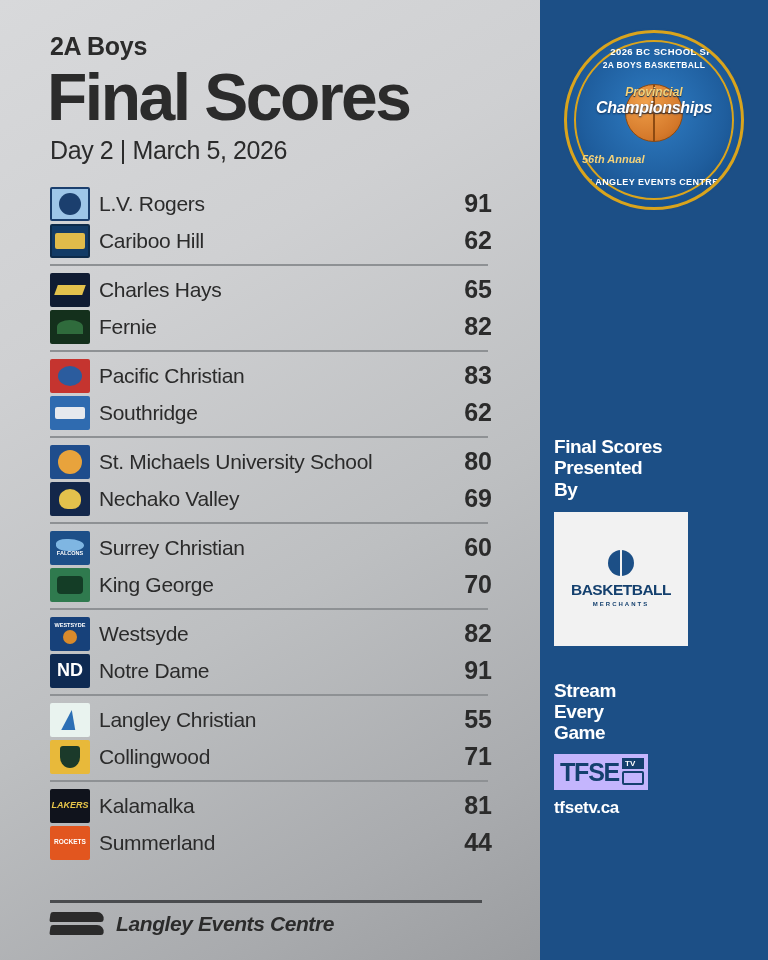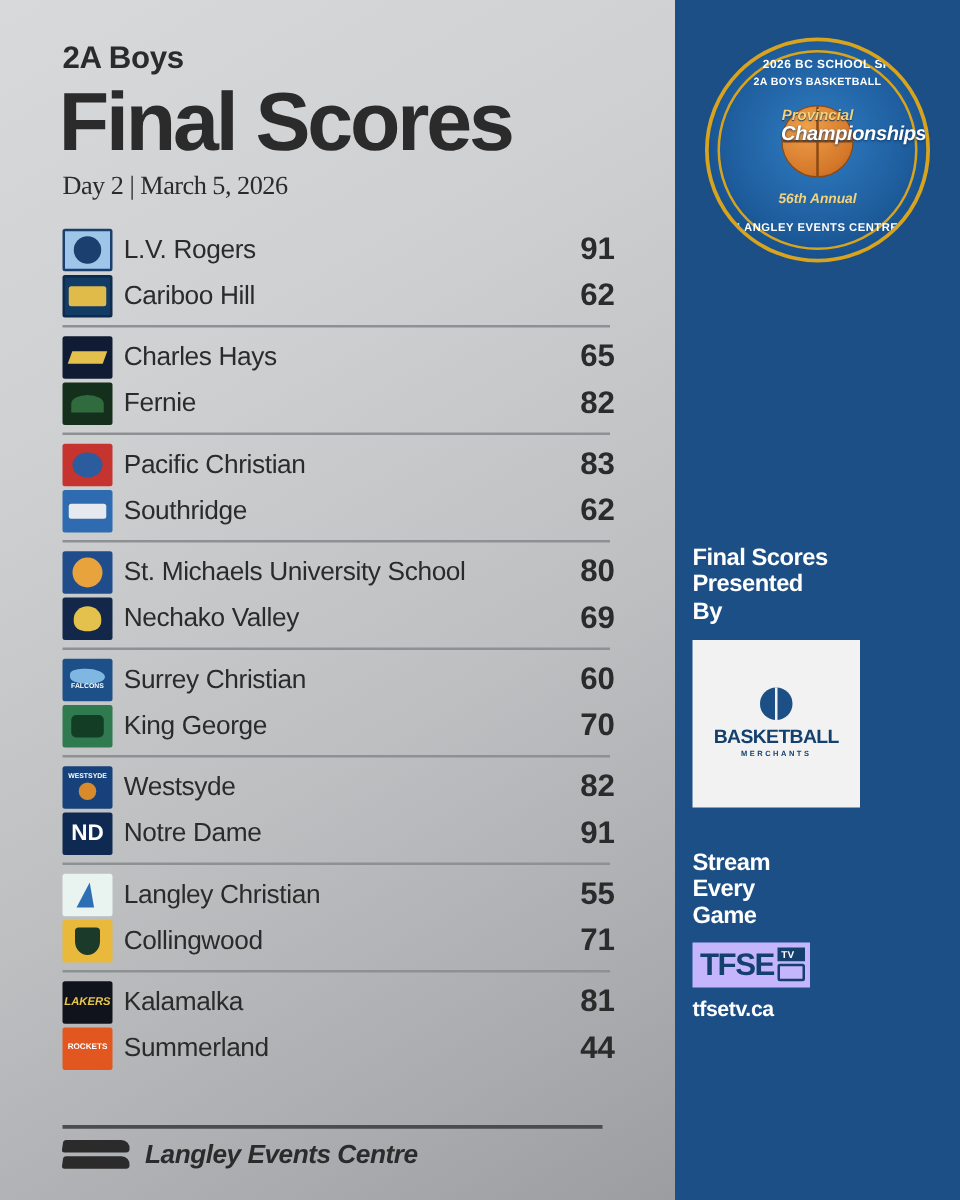--- a/index.html
+++ b/index.html
@@ -30,26 +30,25 @@
   }
   .bigtitle {
     font-size: 66px;
     font-weight: bold;
     color: #2b2b2b;
     letter-spacing: -2.5px;
     line-height: 1.05;
     margin-left: -3px;
   }
   .subtitle {
-    font-size: 21px;
+    font-size: 25px;
     font-weight: normal;
     color: #2b2b2b;
     letter-spacing: -0.4px;
     margin-top: 4px;
-    font-family: Liberation Serif, serif;
   }
   #games { margin-top: 20px; }
   .game {
     position: relative;
     padding-bottom: 7px;
     margin-bottom: 5px;
   }
   .game .sep {
     position: absolute;
     left: 0; right: 16px; bottom: 0;
@@ -189,33 +188,32 @@
     text-align: center;
     font-size: 12px;
     font-style: italic;
     font-weight: bold;
     color: #f4d27a;
     text-shadow: 0 1px 1px #0d2f57;
   }
   .badgeChamp {
     position: absolute;
     top: 66px; left: 0; right: 0;
-    text-align: right;
+    text-align: center;
     font-size: 16px;
     font-style: italic;
     font-weight: bold;
     color: #fff;
     letter-spacing: -0.3px;
     text-shadow: 0 1px 2px #0d2f57;
     z-index: 3;
   }
   .badgeAnnual {
     position: absolute;
-    bottom: 42px; left: 0; right: 0;
-    text-align: center;
+    bottom: 42px; left: 15px; right: 0;
     font-size: 11px;
     font-style: italic;
     font-weight: bold;
     color: #f4d27a;
   }
   .badgeVenue {
     position: absolute;
     bottom: 20px; left: 0; right: 0;
     text-align: center;
     font-size: 9px;

